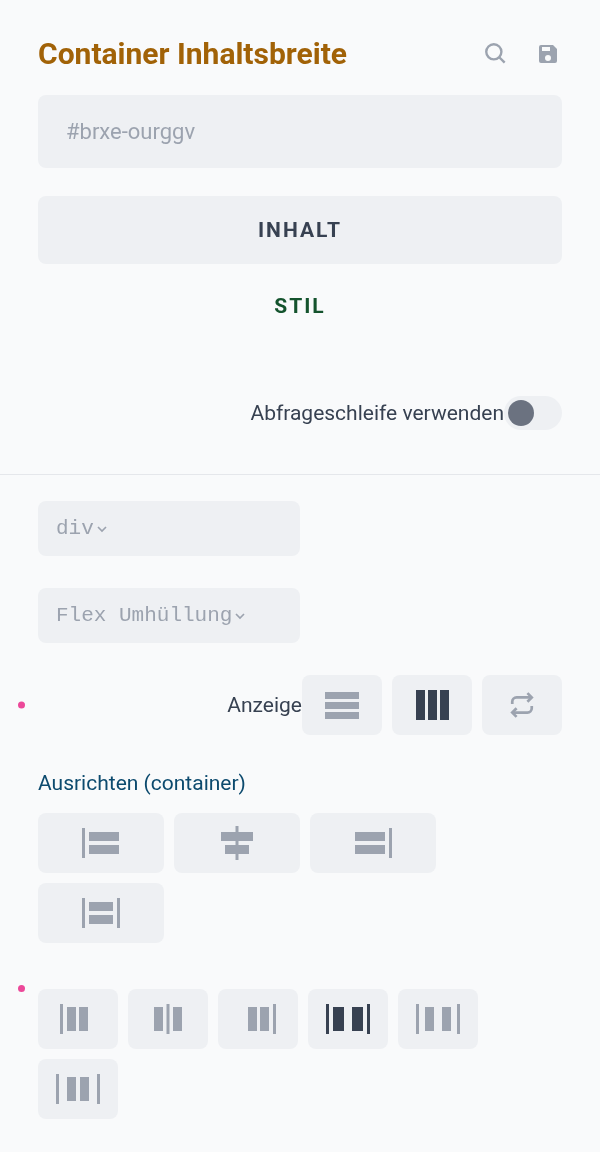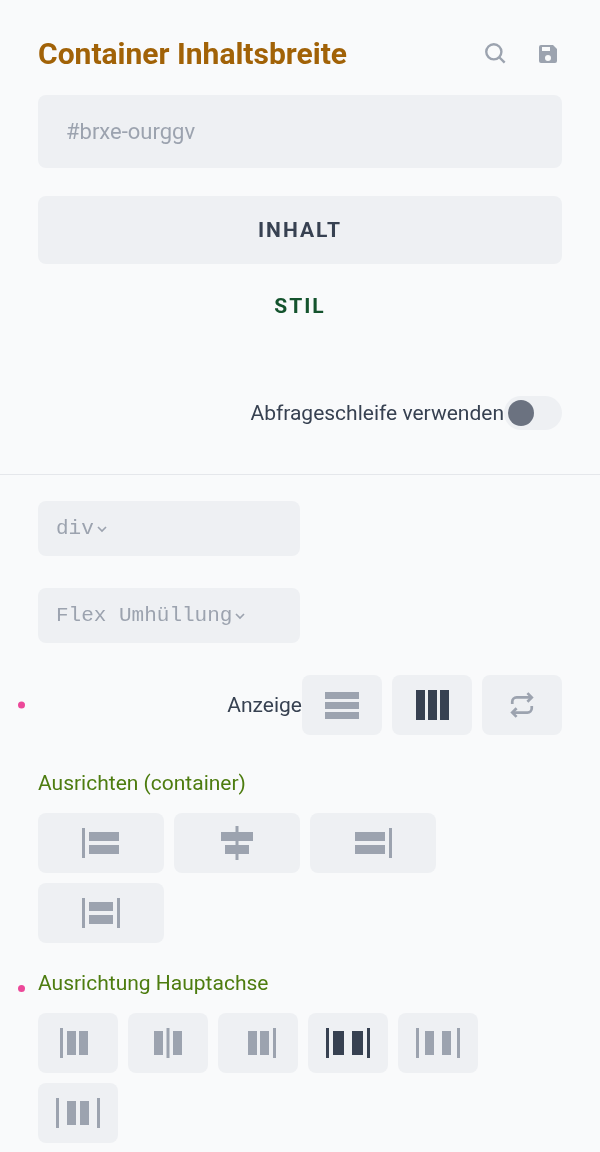--- a/index.html
+++ b/index.html
@@ -134,21 +134,21 @@
       align-items: center;
       justify-content: center;
       cursor: pointer;
       color: #9ca3af;
     }
     .icon-option.active {
       color: #374151;
     }
     .section-heading {
       font-size: 21px;
-      color: #4d7c0f;
+      color: #0c4a6e;
       padding: 20px 38px 10px 38px;
     }
     .icon-grid {
       display: flex;
       gap: 10px;
       padding: 8px 38px;
       flex-wrap: wrap;
     }
     .grid-option {
       width: 126px;
@@ -317,21 +317,20 @@
           <rect x="3" y="3" width="3" height="30"></rect>
           <rect x="38" y="3" width="3" height="30"></rect>
           <rect x="10" y="7" width="24" height="9"></rect>
           <rect x="10" y="20" width="24" height="9"></rect>
         </svg>
     </div>
   </div>
 
   <div class="section-heading dot-heading">
     <div class="dot-indicator"></div>
-    <span>Ausrichtung Hauptachse</span>
   </div>
   <div class="icon-grid">
     <div class="grid-option-sm">
       <svg width="40" height="36" viewBox="0 0 40 36" fill="currentColor">
           <rect x="2" y="3" width="3" height="30"></rect>
           <rect x="9" y="6" width="9" height="24"></rect>
           <rect x="21" y="6" width="9" height="24"></rect>
         </svg>
     </div>
     <div class="grid-option-sm">

